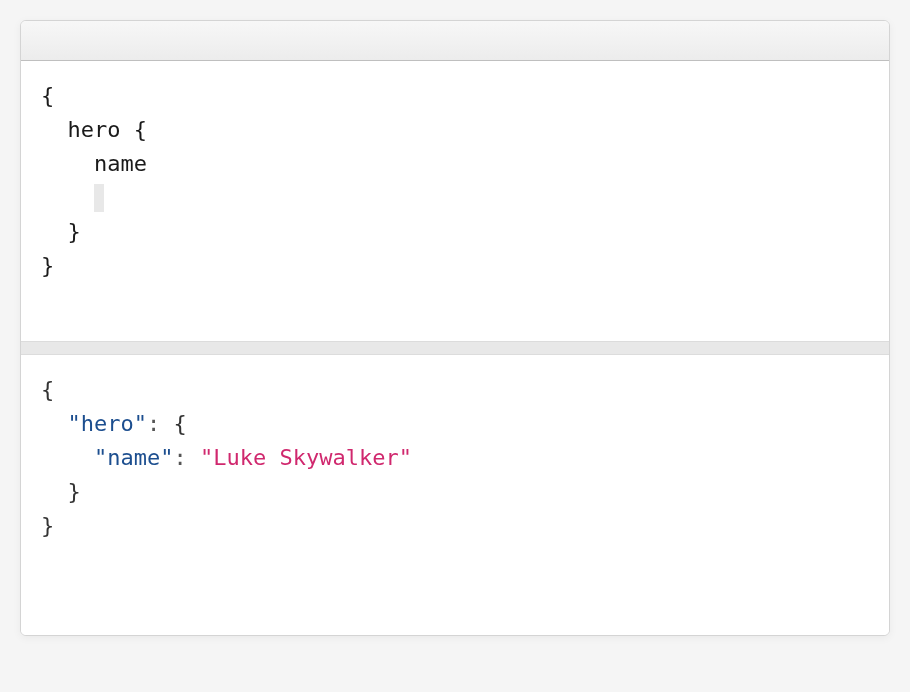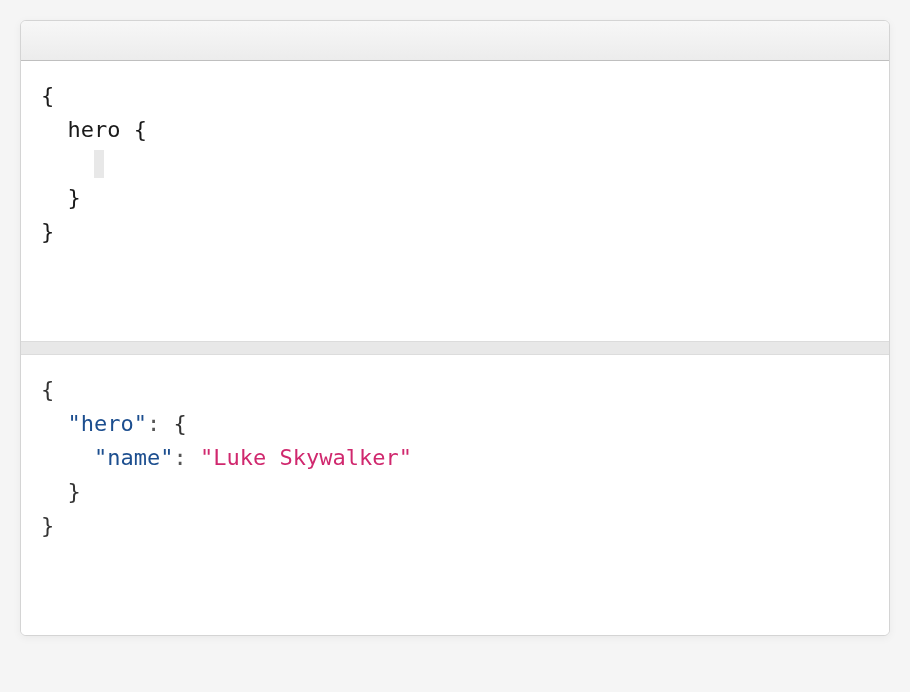--- a/index.html
+++ b/index.html
@@ -72,20 +72,21 @@
 </head>
 <body>
 
 <div class="window">
 
   <div class="titlebar"></div>
 
   <div class="pane">
     <div class="code-line">{</div>
     <div class="code-line">  hero {</div>
+    <div class="code-line">    name</div>
     <div class="code-line"><span>    </span><span class="cursor"></span></div>
     <div class="code-line">  }</div>
     <div class="code-line">}</div>
   </div>
 
   <div class="divider"></div>
 
   <div class="pane">
     <div class="code-line"><span class="brace">{</span></div>
     <div class="code-line">  <span class="key">"hero"</span><span class="punct">: </span><span class="brace">{</span></div>

